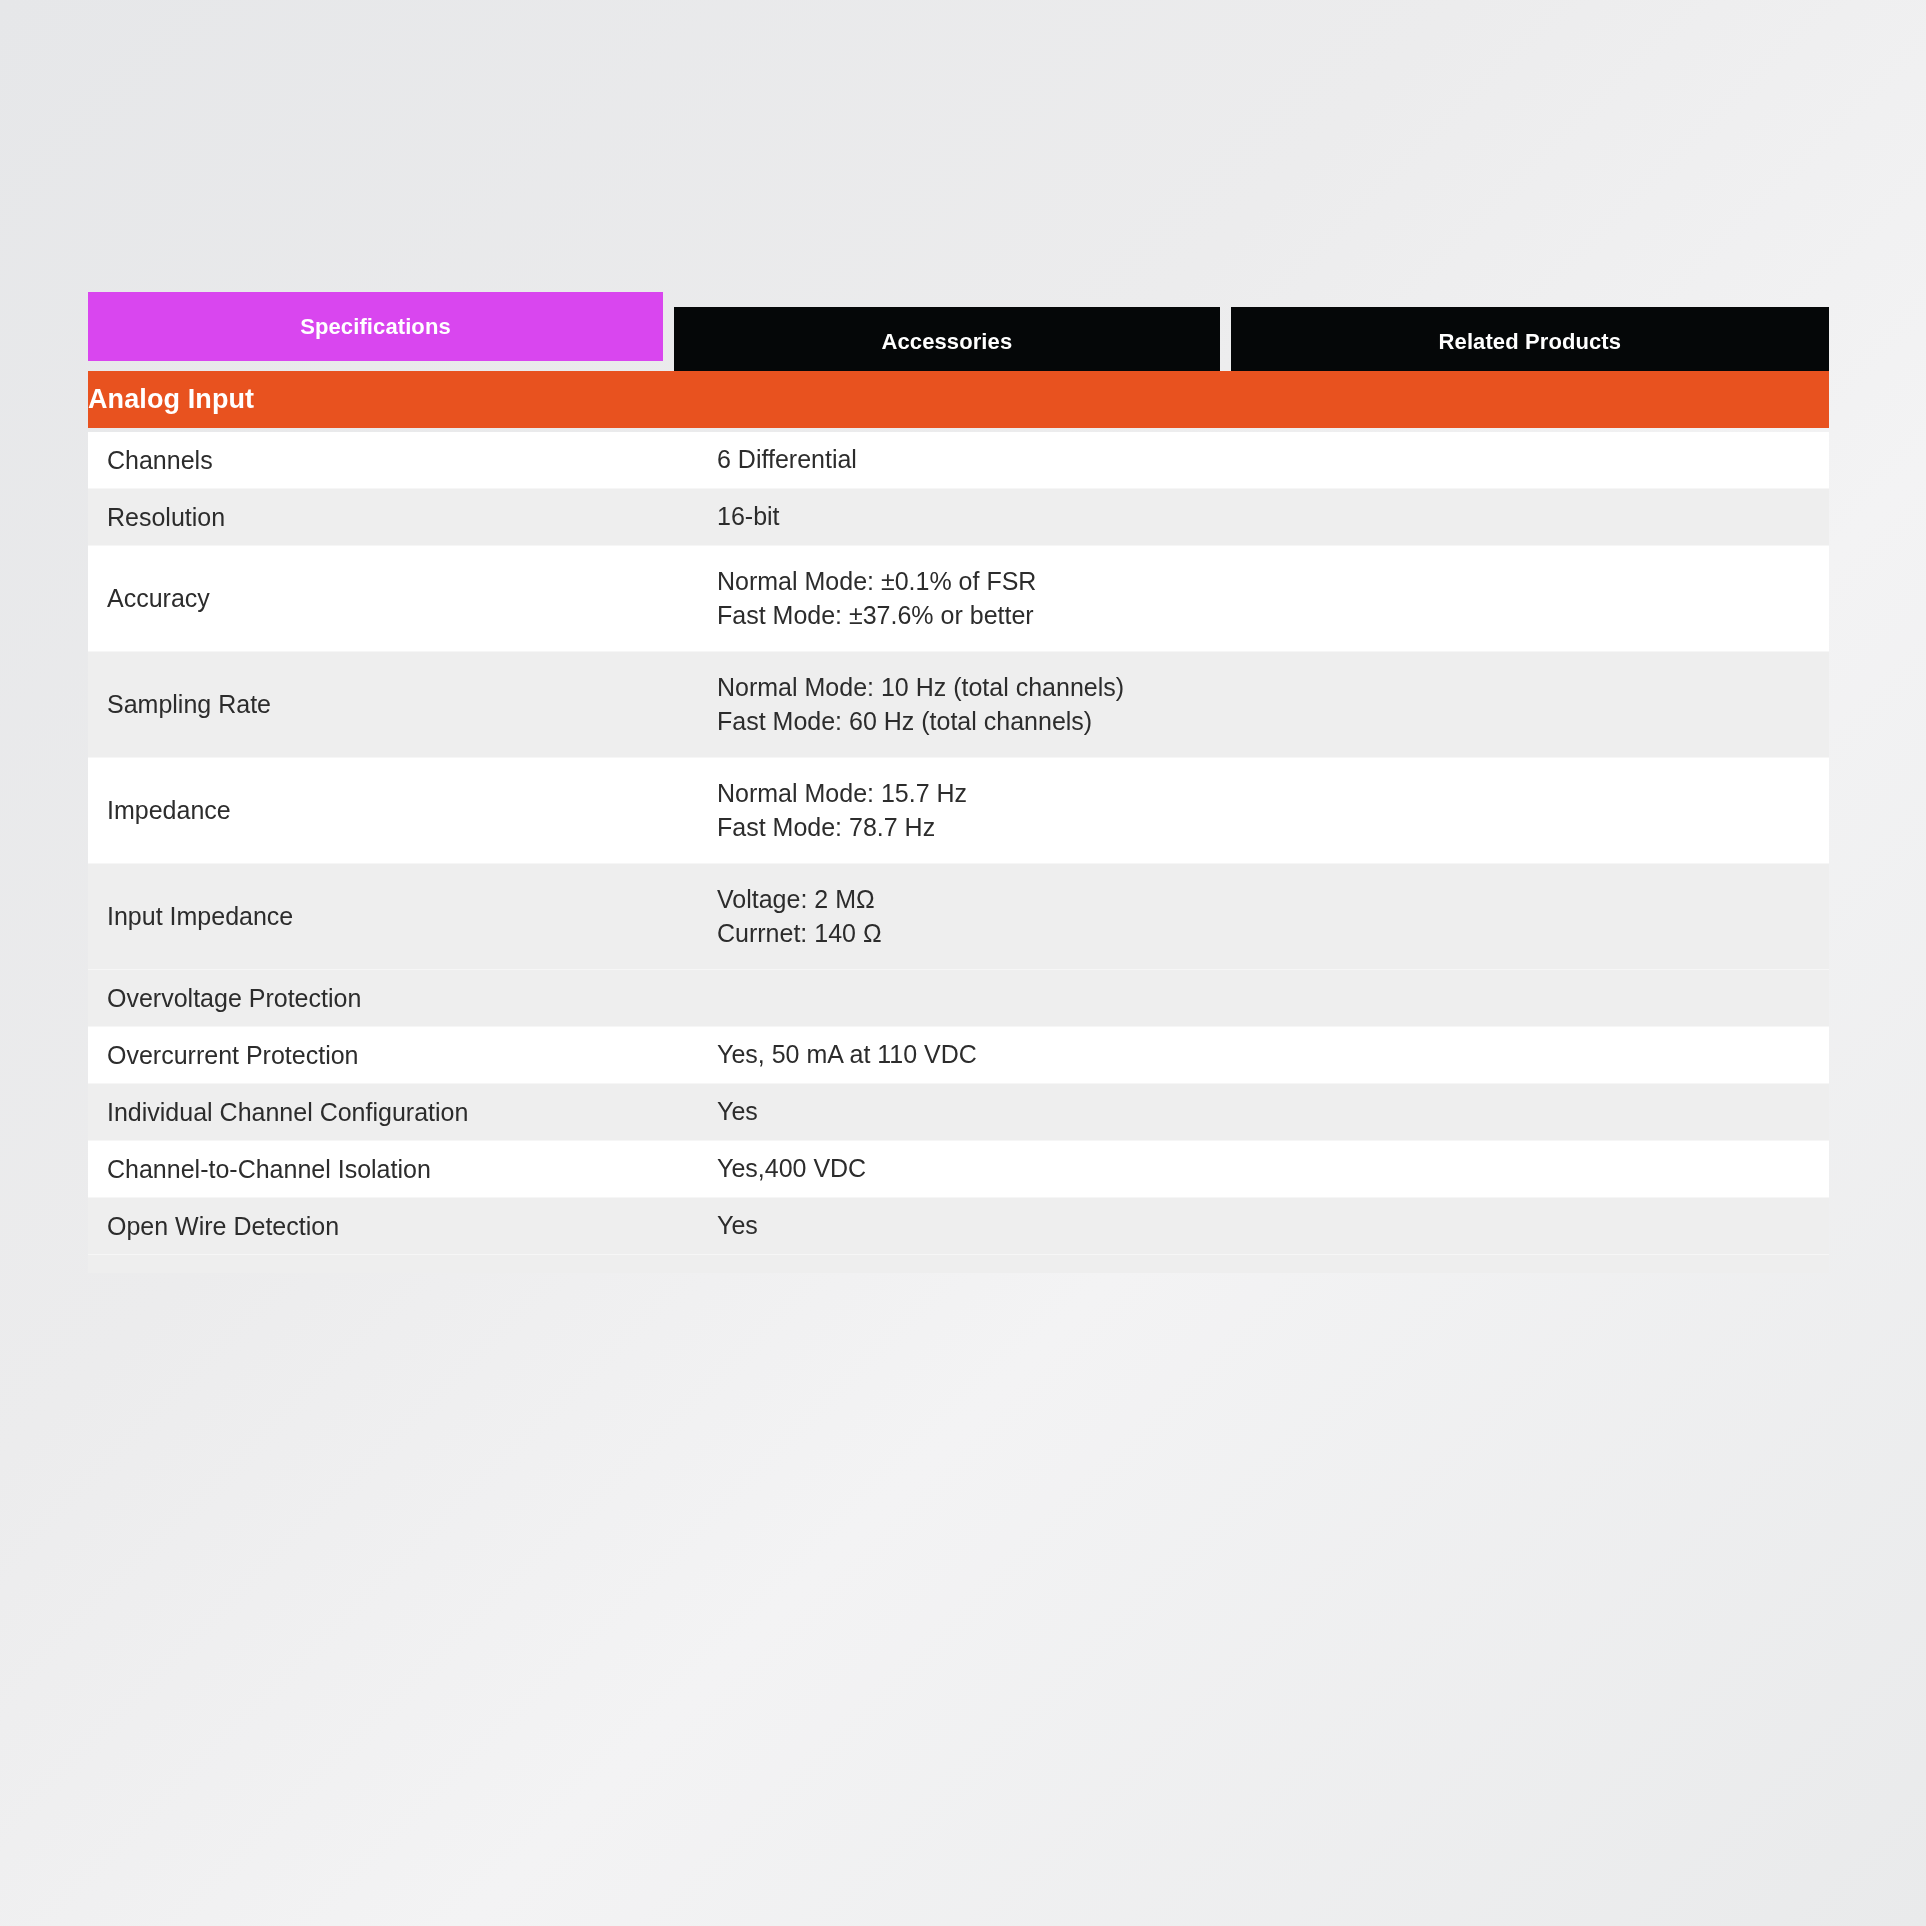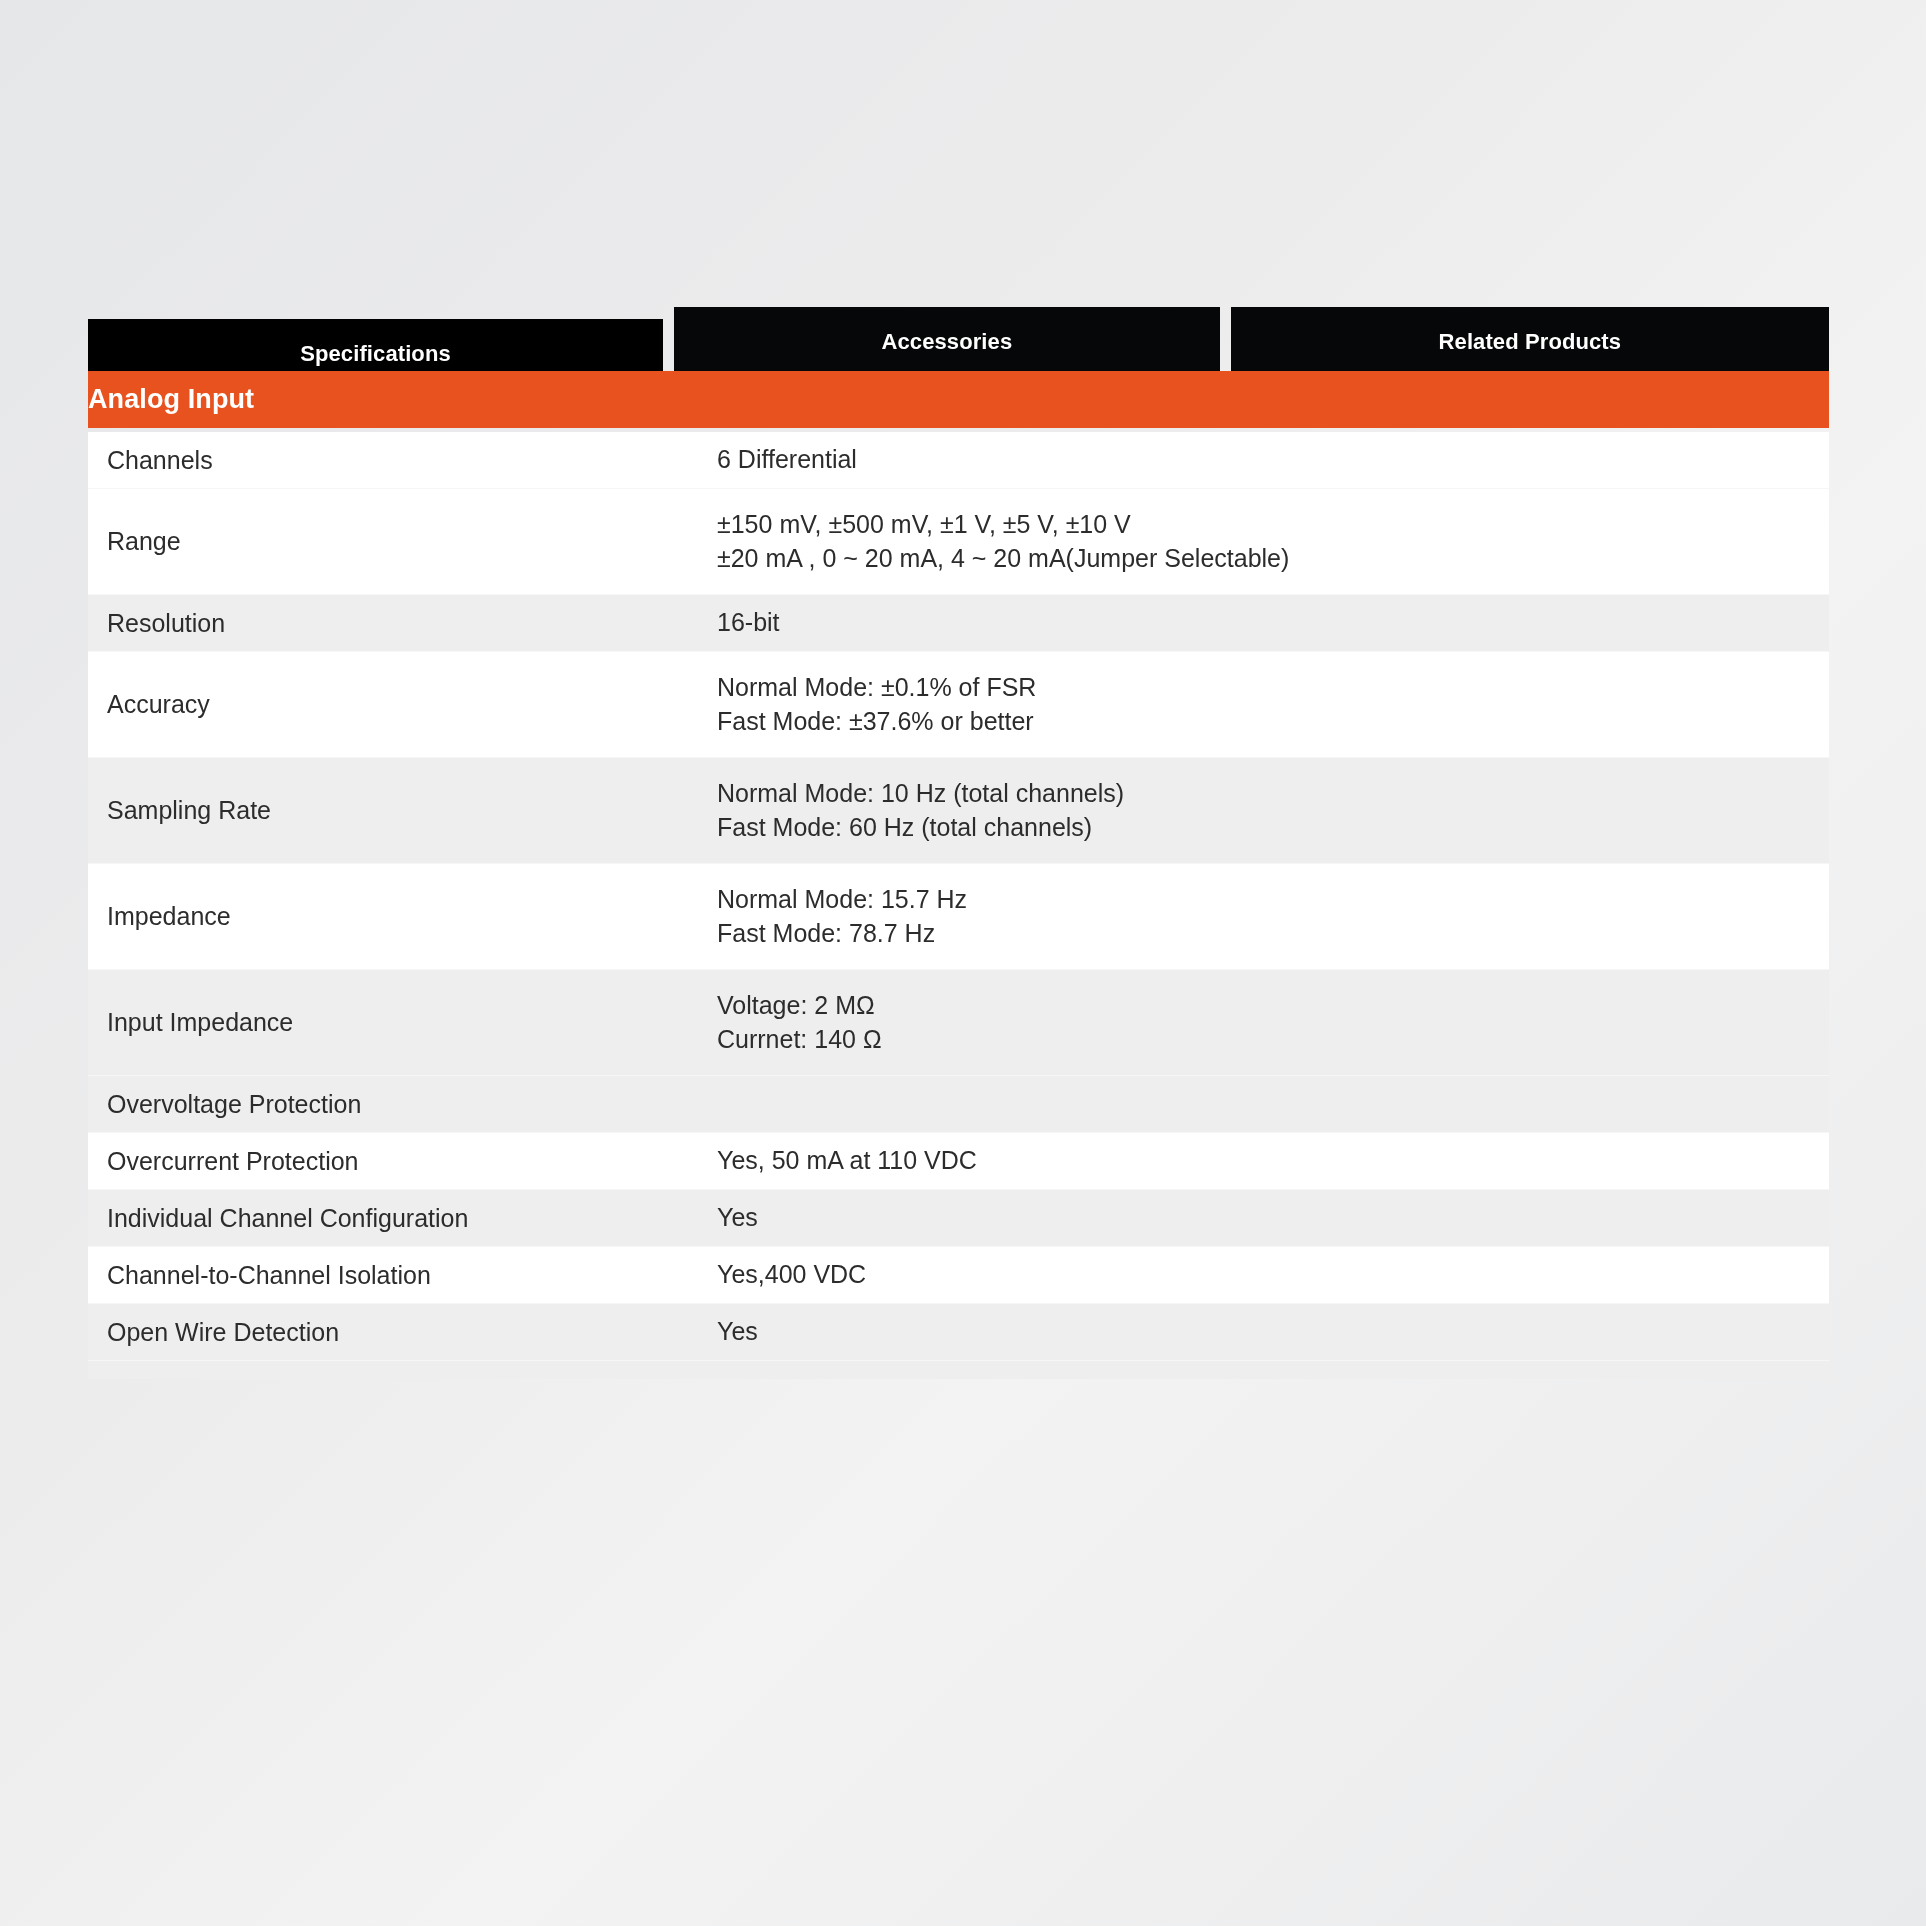--- a/index.html
+++ b/index.html
@@ -38,21 +38,21 @@
     align-items: center;
     justify-content: center;
     font-size: 22px;
     font-weight: bold;
     letter-spacing: 0.1px;
     color: #ffffff;
     height: 100%;
     user-select: none;
   }
 
-  .tab-active { background: #000000; flex: 0 0 575px; margin-top: 27px; }
+  .tab-active { background: #d946ef; flex: 0 0 575px; }
   .tab-dark   { background: #050708; flex: 1 1 auto; margin-top: 15px; }
 
   
   .section-header {
     position: absolute;
     left: 88px;
     top: 371px;
     width: 1741px;
     height: 57px;
     background: #e8521f;
@@ -130,27 +130,20 @@
     <span>Analog Input</span>
   </div>
 
   <div class="spec-table" id="spec-table">
       <div class="spec-row h1">
         <div class="spec-label">Channels</div>
         <div class="spec-value">
           <span class="vline">6 Differential</span>
         </div>
       </div>
-      <div class="spec-row h2">
-        <div class="spec-label">Range</div>
-        <div class="spec-value">
-          <span class="vline">±150 mV, ±500 mV, ±1 V, ±5 V, ±10 V</span>
-          <span class="vline">±20 mA , 0 ~ 20 mA, 4 ~ 20 mA(Jumper Selectable)</span>
-        </div>
-      </div>
       <div class="spec-row alt h1">
         <div class="spec-label">Resolution</div>
         <div class="spec-value">
           <span class="vline">16-bit</span>
         </div>
       </div>
       <div class="spec-row h2">
         <div class="spec-label">Accuracy</div>
         <div class="spec-value">
           <span class="vline">Normal Mode: ±0.1% of FSR</span>

